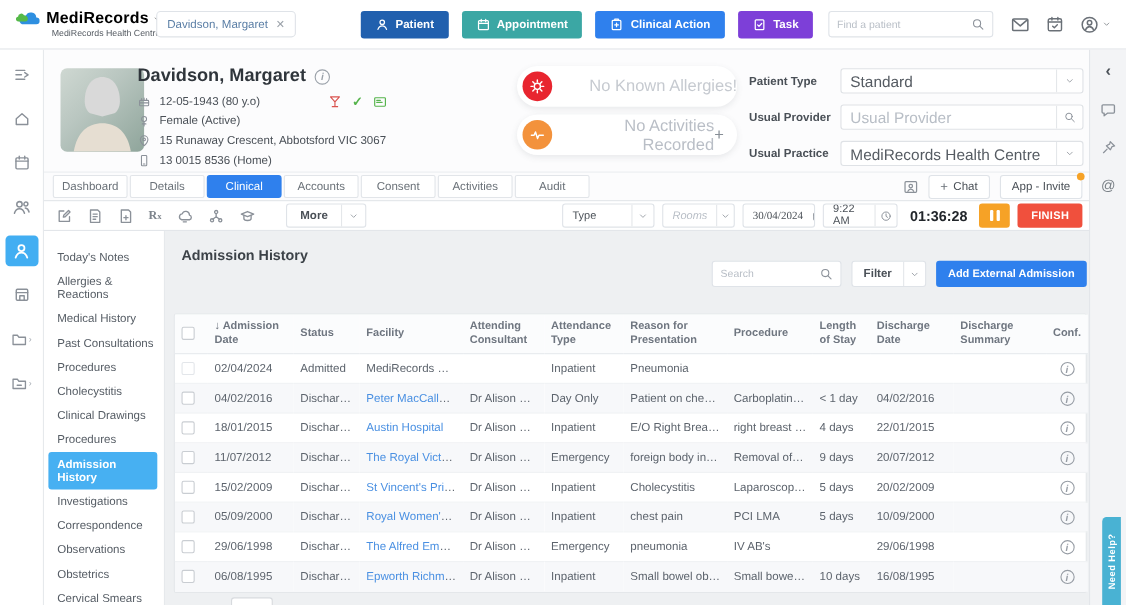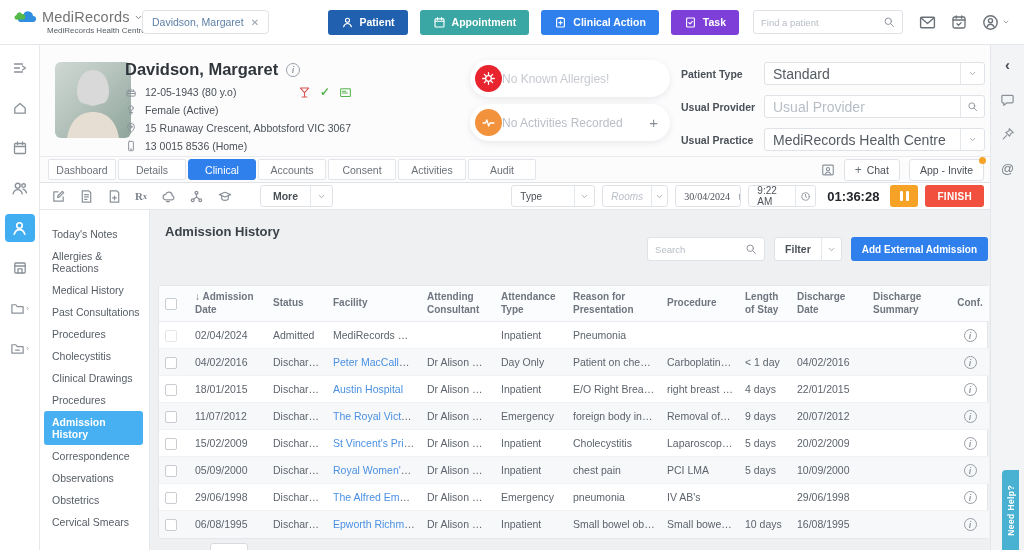--- a/index.html
+++ b/index.html
@@ -7,21 +7,21 @@
   body { font-family:"Liberation Sans", sans-serif; background:#eef0f2; position:relative; color:#4a5057; }
   svg { display:block; }
   .ic { stroke:#8b9199; stroke-width:1.3; fill:none; stroke-linecap:round; stroke-linejoin:round; }
   .icw { stroke:#fff; stroke-width:1.4; fill:none; stroke-linecap:round; stroke-linejoin:round; }
 
   
   header { position:absolute; top:0; left:0; width:1024px; height:45px; background:#fff;
            border-bottom:1px solid #e3e6ea; display:flex; align-items:center; z-index:5; }
   .logo-block { margin-left:14px; width:150px; }
   .logo-line { display:flex; align-items:center; gap:4px; }
-  .brand { font-size:14.5px; font-weight:normal; color:#737373; letter-spacing:.2px; }
+  .brand { font-size:14.5px; font-weight:bold; color:#000000; letter-spacing:.2px; }
   .org { font-size:8px; color:#555b62; margin-left:33px; margin-top:1px; }
   .chip { display:flex; align-items:center; gap:7px; background:#fff; border:1px solid #dfe3e8;
           border-radius:4px; padding:5px 9px; font-size:10.5px; color:#5b7fa6; margin-left:-22px; }
   .chip .x { color:#9aa1a9; font-size:10px; cursor:pointer; }
   .actions { display:flex; gap:12px; margin-left:auto; }
   .act-btn { display:flex; align-items:center; gap:6px; border:none; color:#fff; font-family:inherit;
              font-size:10.5px; font-weight:bold; padding:6px 13px; border-radius:3px; cursor:pointer; }
   .find-box { display:flex; align-items:center; border:1px solid #dfe3e8; border-radius:3px;
               height:24px; width:150px; margin-left:14px; padding:0 7px; background:#fff; }
   .find-box input { border:none; outline:none; flex:1; font-size:9.5px; font-family:inherit; color:#555; min-width:0; }
@@ -56,21 +56,21 @@
   .photo svg { width:100%; height:100%; }
   .pname-row { position:absolute; left:85px; top:15px; display:flex; align-items:center; gap:8px; }
   .pname { font-size:16.5px; font-weight:bold; color:#2f353b; }
   .info-circ { width:14px; height:14px; border:1px solid #9aa1a9; border-radius:50%; color:#9aa1a9;
                font-size:9px; display:flex; align-items:center; justify-content:center; font-style:italic; font-weight:bold; }
   .pdetail { position:absolute; left:85px; display:flex; align-items:center; gap:8px; font-size:10.5px; color:#4a5057; }
   .flag-icons { position:absolute; left:258px; top:40px; display:flex; gap:9px; align-items:center; }
   .alert-card { position:absolute; left:430px; width:200px; height:37px; background:#fff; border-radius:19px;
                 box-shadow:0 2px 6px rgba(80,90,100,.12); display:flex; align-items:center; }
   .alert-circ { width:27px; height:27px; border-radius:50%; margin-left:5px; display:flex; align-items:center; justify-content:center; }
-  .alert-txt { flex:1; text-align:left; font-size:12px; }
+  .alert-txt { flex:1; text-align:right; font-size:15px; }
   .plus-btn { font-size:15px; color:#868d95; margin-right:12px; cursor:pointer; font-weight:300; }
   .fld-row { position:absolute; left:641px; right:5px; display:flex; align-items:center; }
   .fld-label { width:83px; font-size:10.5px; color:#4a5057; font-weight:bold; }
   .fld-box { flex:1; height:23px; background:#fff; border:1px solid #dfe2e6; border-radius:3px;
              display:flex; align-items:center; overflow:hidden; }
   .fld-box .val { flex:1; font-size:14px; color:#555b62; padding:0 8px; white-space:nowrap; }
   .fld-box .val.ph { color:#b8bec6; }
   .fld-seg { width:24px; align-self:stretch; border-left:1px solid #e4e7ea; display:flex; align-items:center; justify-content:center; }
 
   
@@ -557,20 +557,21 @@
 <nav class="side-menu">
     <div class="side-item">Today's Notes</div>
     <div class="side-item">Allergies &amp; Reactions</div>
     <div class="side-item">Medical History</div>
     <div class="side-item">Past Consultations</div>
     <div class="side-item">Procedures</div>
     <div class="side-item">Cholecystitis</div>
     <div class="side-item">Clinical Drawings</div>
     <div class="side-item">Procedures</div>
     <div class="side-item active">Admission History</div>
+    <div class="side-item">Investigations</div>
     <div class="side-item">Correspondence</div>
     <div class="side-item">Observations</div>
     <div class="side-item">Obstetrics</div>
     <div class="side-item">Cervical Smears</div>
   </nav>
 
 <main class="content">
   <h1>Admission History</h1>
   <div class="ctl-row">
     <div class="search-box">

